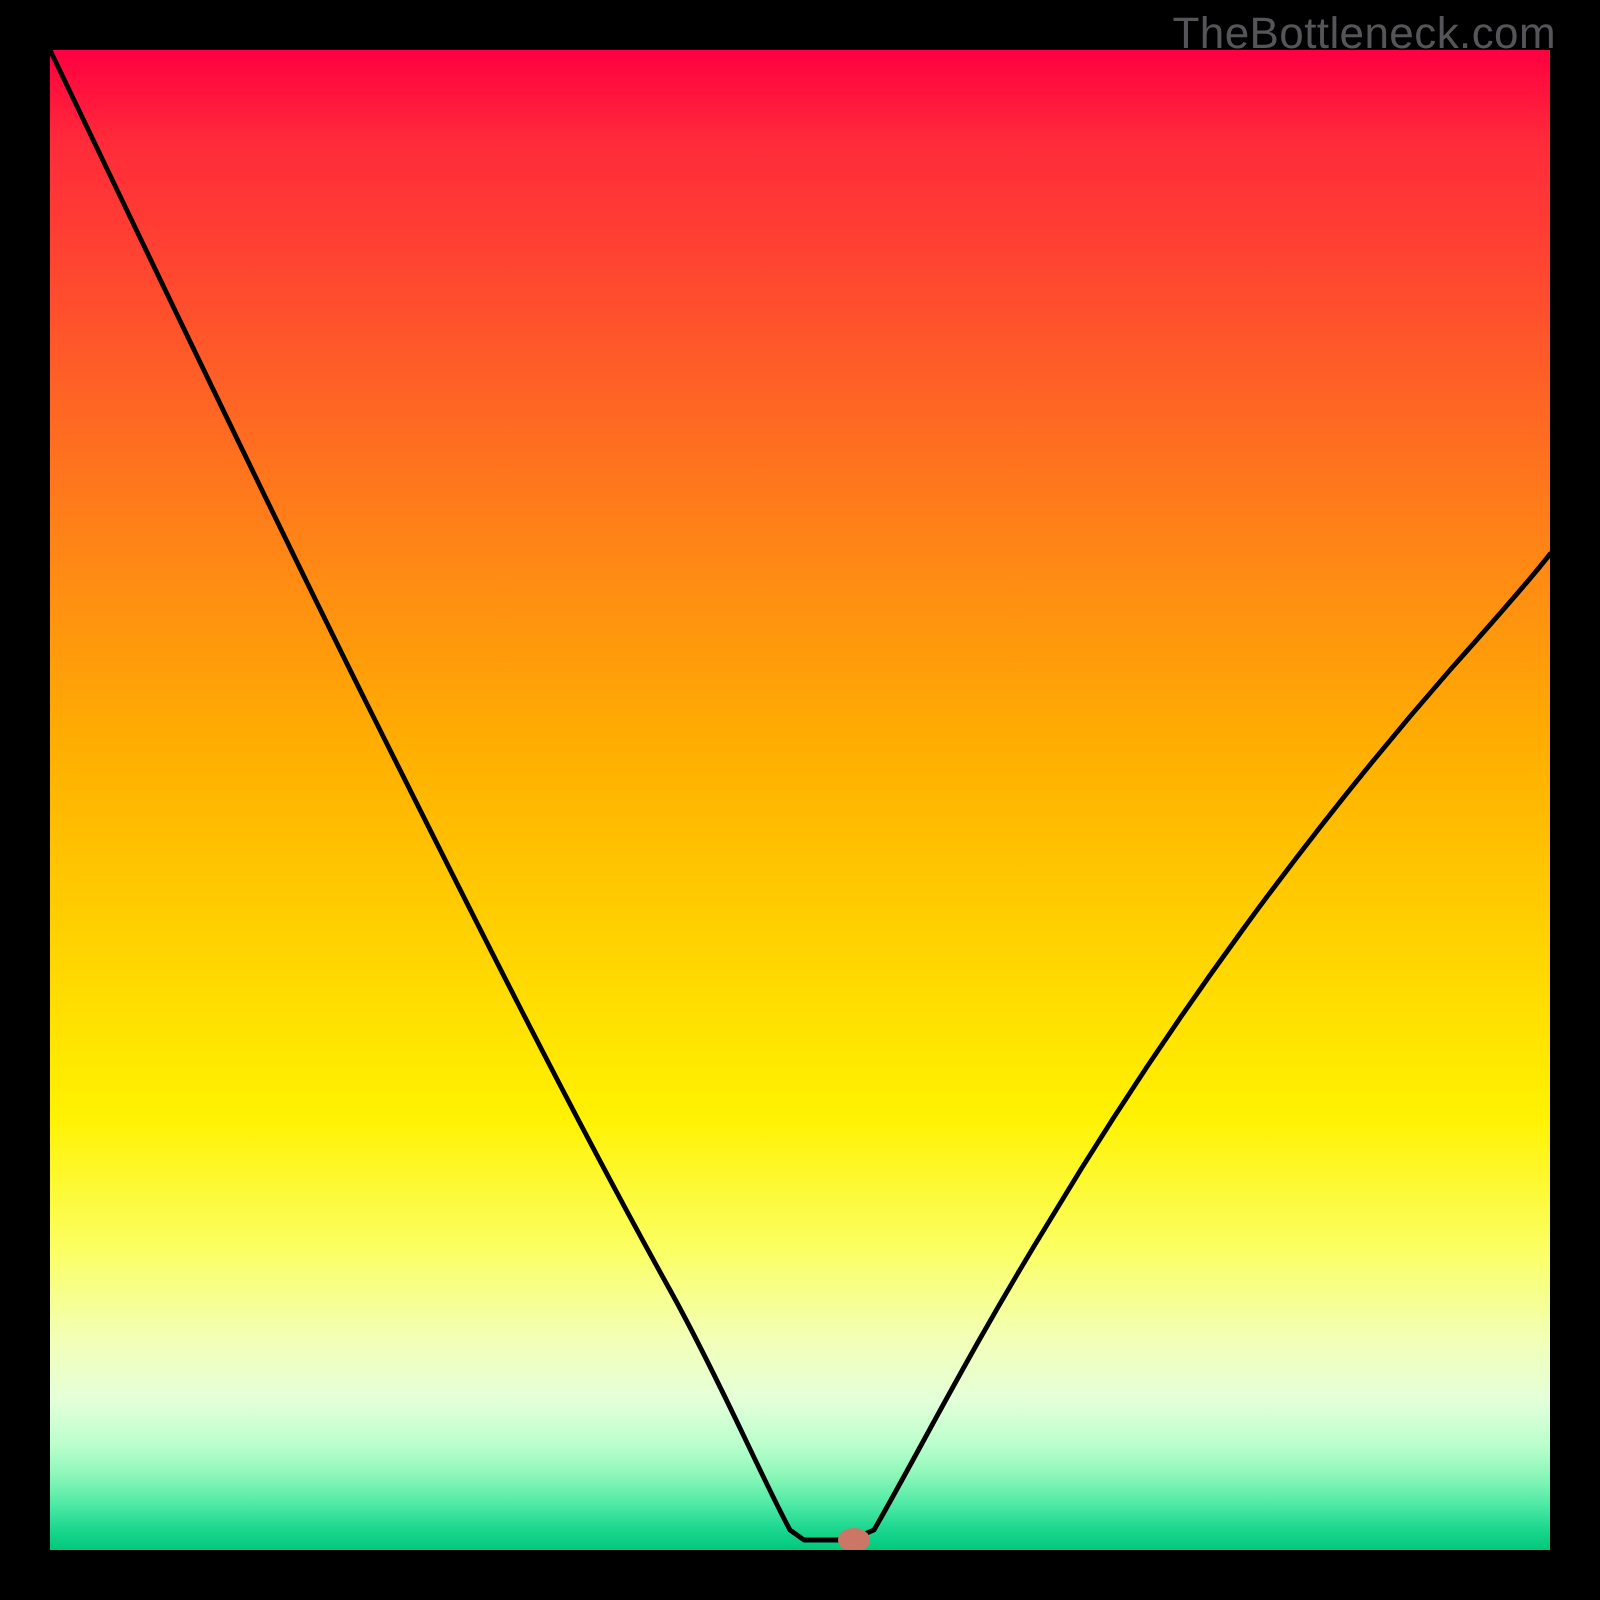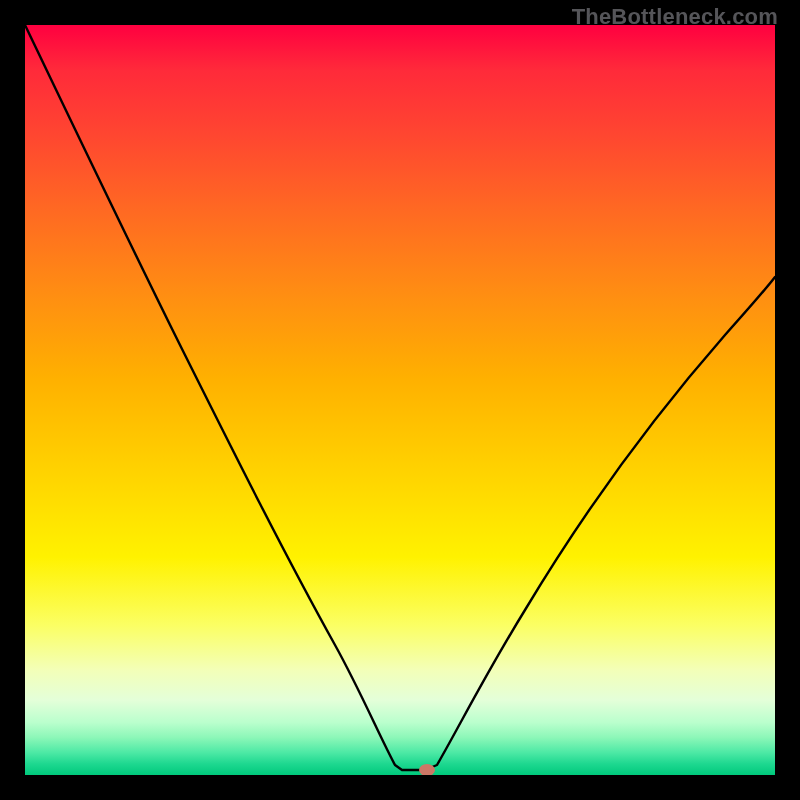--- a/index.html
+++ b/index.html
@@ -42,21 +42,21 @@
       #1ed890 98.5%,
       #00c97c 100%
     );
   }
   .watermark {
     position: absolute;
     top: 4px;
     right: 22px;
     color: #555559;
     font-size: 22px;
-    font-weight: 700;
+    font-weight: 400;
     letter-spacing: 0.2px;
     user-select: none;
   }
   svg.curve {
     position: absolute;
     left: 0;
     top: 0;
     width: 750px;
     height: 750px;
   }

